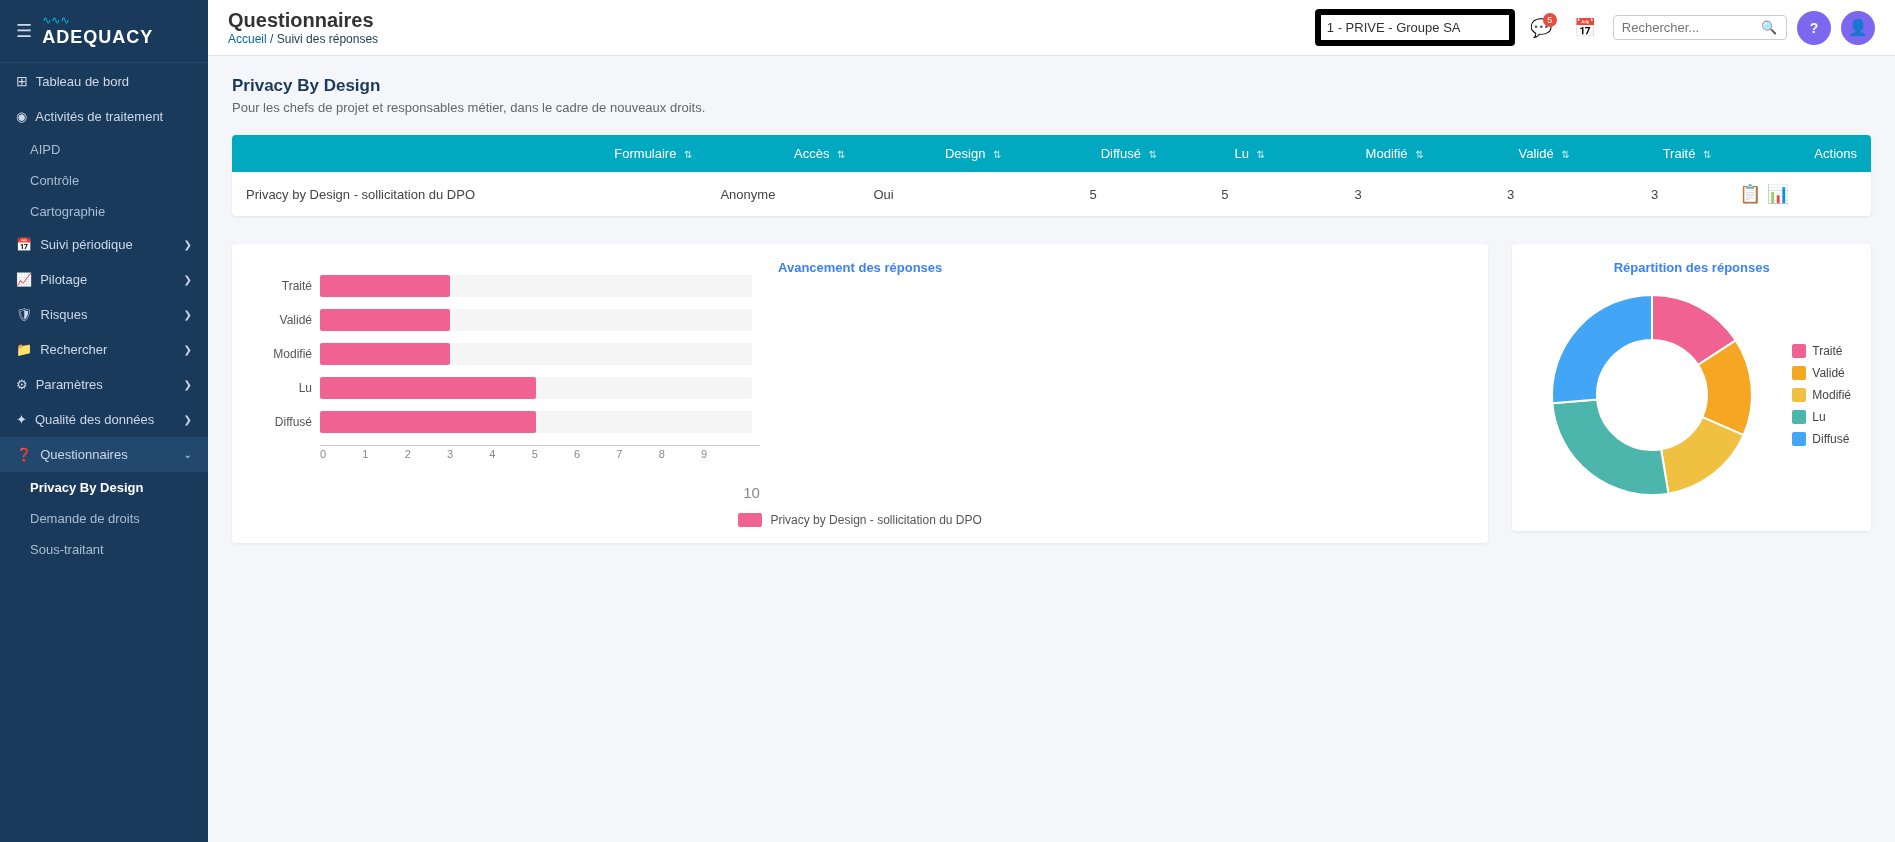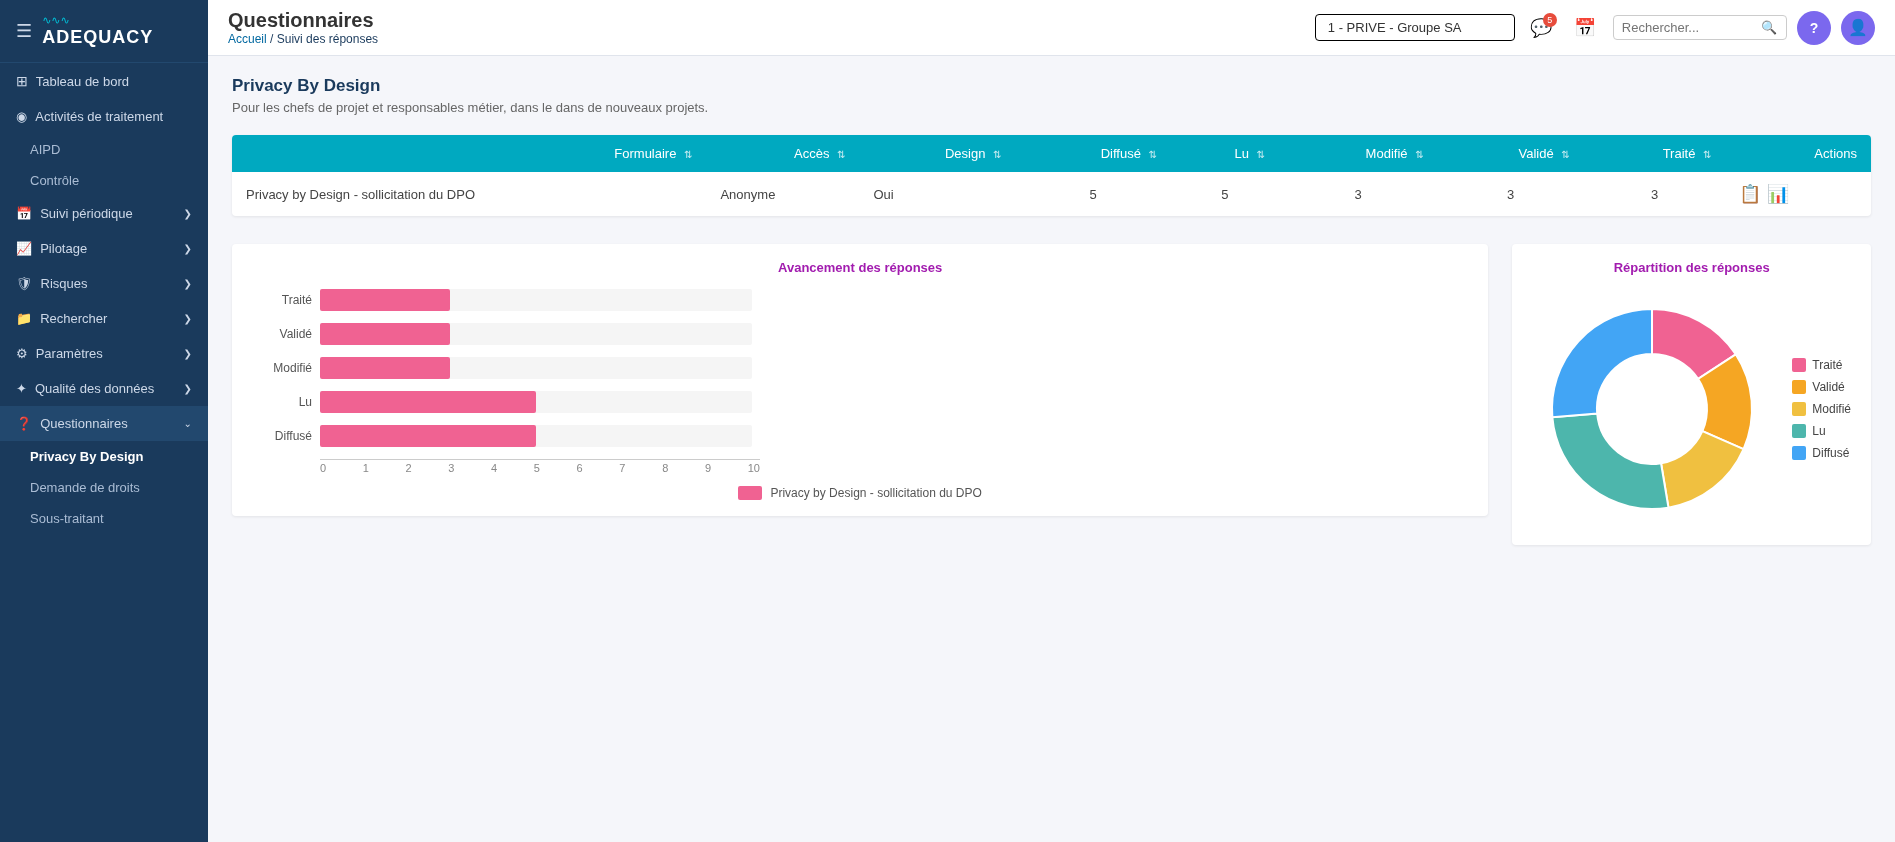--- a/index.html
+++ b/index.html
@@ -77,23 +77,23 @@
       border-bottom: 1px solid #e0e4ec;
       justify-content: space-between;
     }
     #topbar-left { display: flex; flex-direction: column; }
     .page-title-top { font-size: 20px; font-weight: 600; color: #333; }
     .breadcrumb { font-size: 12px; color: #888; }
     .breadcrumb span { color: #1a3a5c; font-weight: 500; }
 
     #topbar-right { display: flex; align-items: center; gap: 10px; }
     .org-selector {
-      border: 1px solid #000000;
+      border: 6px solid #000000;
       border-radius: 4px;
-      padding: 5px 12px;
+      padding: 5px 6px;
       font-size: 13px;
       color: #333;
       background: #fff;
       width: 200px;
     }
     .icon-btn {
       width: 34px; height: 34px;
       border-radius: 50%;
       display: flex; align-items: center; justify-content: center;
       cursor: pointer;
@@ -202,22 +202,21 @@
     .chart-container {
       background: #fff;
       border-radius: 4px;
       padding: 16px 20px;
       box-shadow: 0 1px 3px rgba(0,0,0,0.08);
     }
     .chart-title {
       text-align: center;
       font-size: 13px;
       font-weight: 600;
-      color: #a21caf;
-      margin-bottom: 14px;
+      color: #3b82f6;
     }
     .bar-chart-container { flex: 1; min-width: 400px; }
     .donut-chart-container { display: flex; align-items: center; gap: 20px; }
     .chart-legend {
       display: flex;
       align-items: center;
       gap: 8px;
       margin-top: 12px;
       justify-content: center;
       font-size: 12px;
@@ -267,20 +266,21 @@
   </div>
 
   <div class="sidebar-section-label">
     <div class="left">
       <span>◉</span>
       <span>Activités de traitement</span>
     </div>
   </div>
   <div class="sidebar-sub-item">AIPD</div>
   <div class="sidebar-sub-item">Contrôle</div>
+  <div class="sidebar-sub-item">Cartographie</div>
 
   <div class="sidebar-section-label">
     <div class="left">
       <span>📅</span>
       <span>Suivi périodique</span>
     </div>
     <span class="chevron">❯</span>
   </div>
 
   <div class="sidebar-section-label">
@@ -357,21 +357,21 @@
         <input type="text" placeholder="Rechercher..." style="">
         <span>🔍</span>
       </div>
       <div class="help-btn">?</div>
       <div class="avatar-btn">👤</div>
     </div>
   </div>
 
   <div id="content">
     <div class="page-section-title">Privacy By Design</div>
-    <div class="page-section-desc">Pour les chefs de projet et responsables métier, dans le dans de nouveaux projets.</div>
+    <div class="page-section-desc">Pour les chefs de projet et responsables métier, dans le cadre de nouveaux droits.</div>
 
     <table class="data-table">
       <thead>
         <tr>
           <th>
             <span>Formulaire</span>
             <span class="sort-icon">⇅</span>
           </th>
           <th>
             <span>Accès</span>
@@ -469,21 +469,21 @@
                 <span style="font-size:11px;color:#888;">0</span>
                 <span style="font-size:11px;color:#888;">1</span>
                 <span style="font-size:11px;color:#888;">2</span>
                 <span style="font-size:11px;color:#888;">3</span>
                 <span style="font-size:11px;color:#888;">4</span>
                 <span style="font-size:11px;color:#888;">5</span>
                 <span style="font-size:11px;color:#888;">6</span>
                 <span style="font-size:11px;color:#888;">7</span>
                 <span style="font-size:11px;color:#888;">8</span>
                 <span style="font-size:11px;color:#888;">9</span>
-                <span style="font-size:11px;color:#888;">10</span>
+                <span style="font-size:15px;color:#888;margin-top:36px;">10</span>
               </div>
             </div>
           </div>
         <div class="chart-legend">
           <span class="legend-swatch" style="background:#f06292;"></span>
           <span>Privacy by Design - sollicitation du DPO</span>
         </div>
       </div>
 
       <div class="chart-container">

